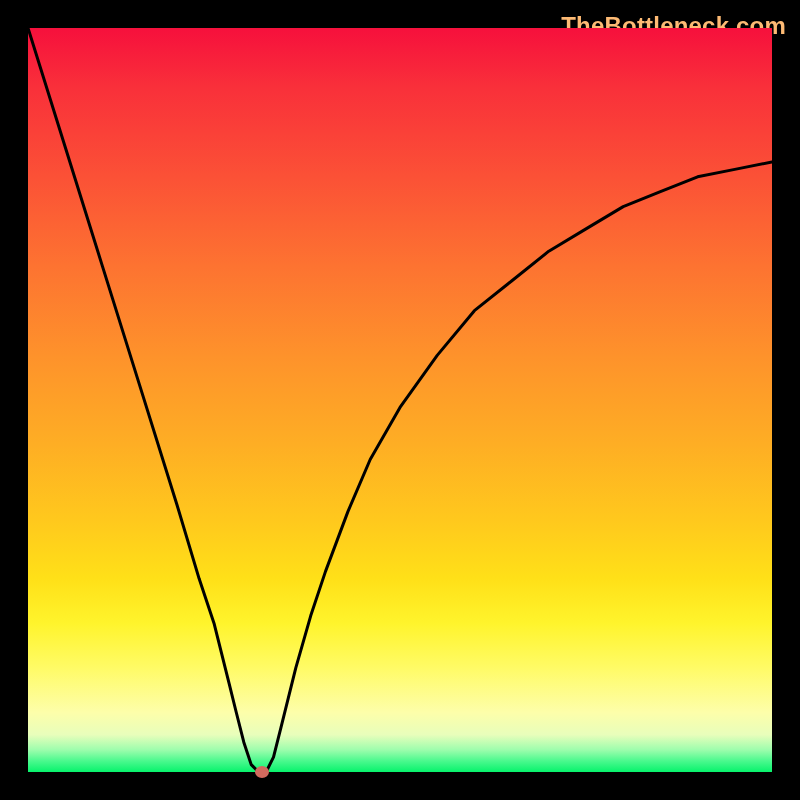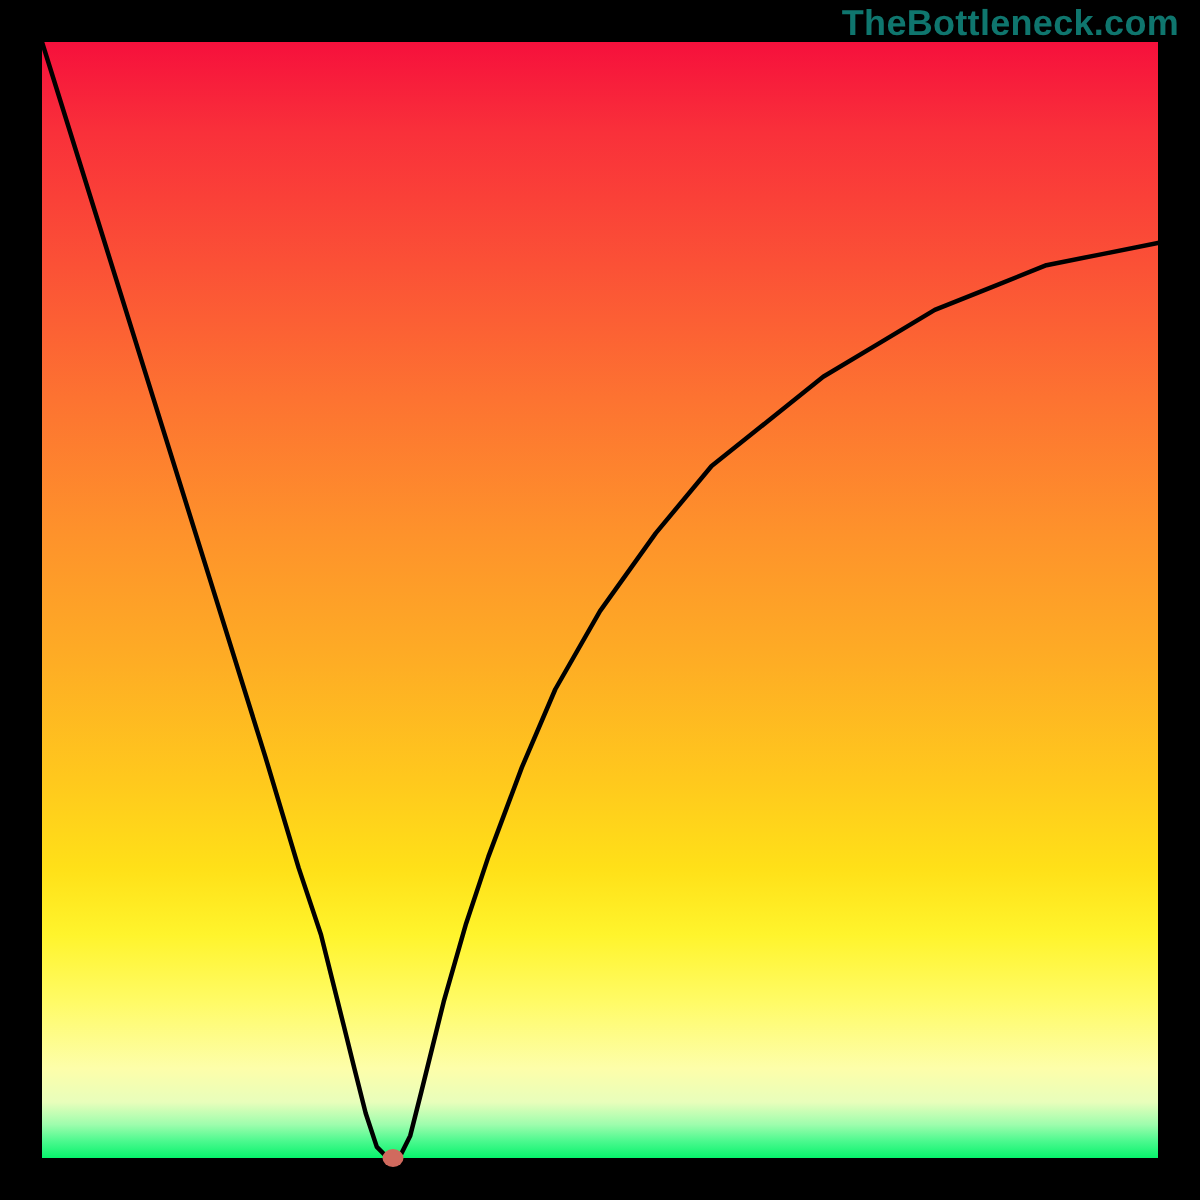--- a/index.html
+++ b/index.html
@@ -11,26 +11,26 @@
     overflow: hidden;
   }
   .frame {
     position: relative;
     width: 800px;
     height: 800px;
     background: #000;
   }
   .watermark {
     position: absolute;
-    top: 2px;
+    top: 12px;
     right: 14px;
     font-family: "Helvetica Neue", Arial, sans-serif;
     font-size: 24px;
     font-weight: 600;
-    color: #0f766e;
+    color: #fdba74;
     letter-spacing: 0.2px;
   }
   .plot-area {
     position: absolute;
     left: 28px;
     top: 28px;
     width: 744px;
     height: 744px;
   }
   .gradient-bg {

